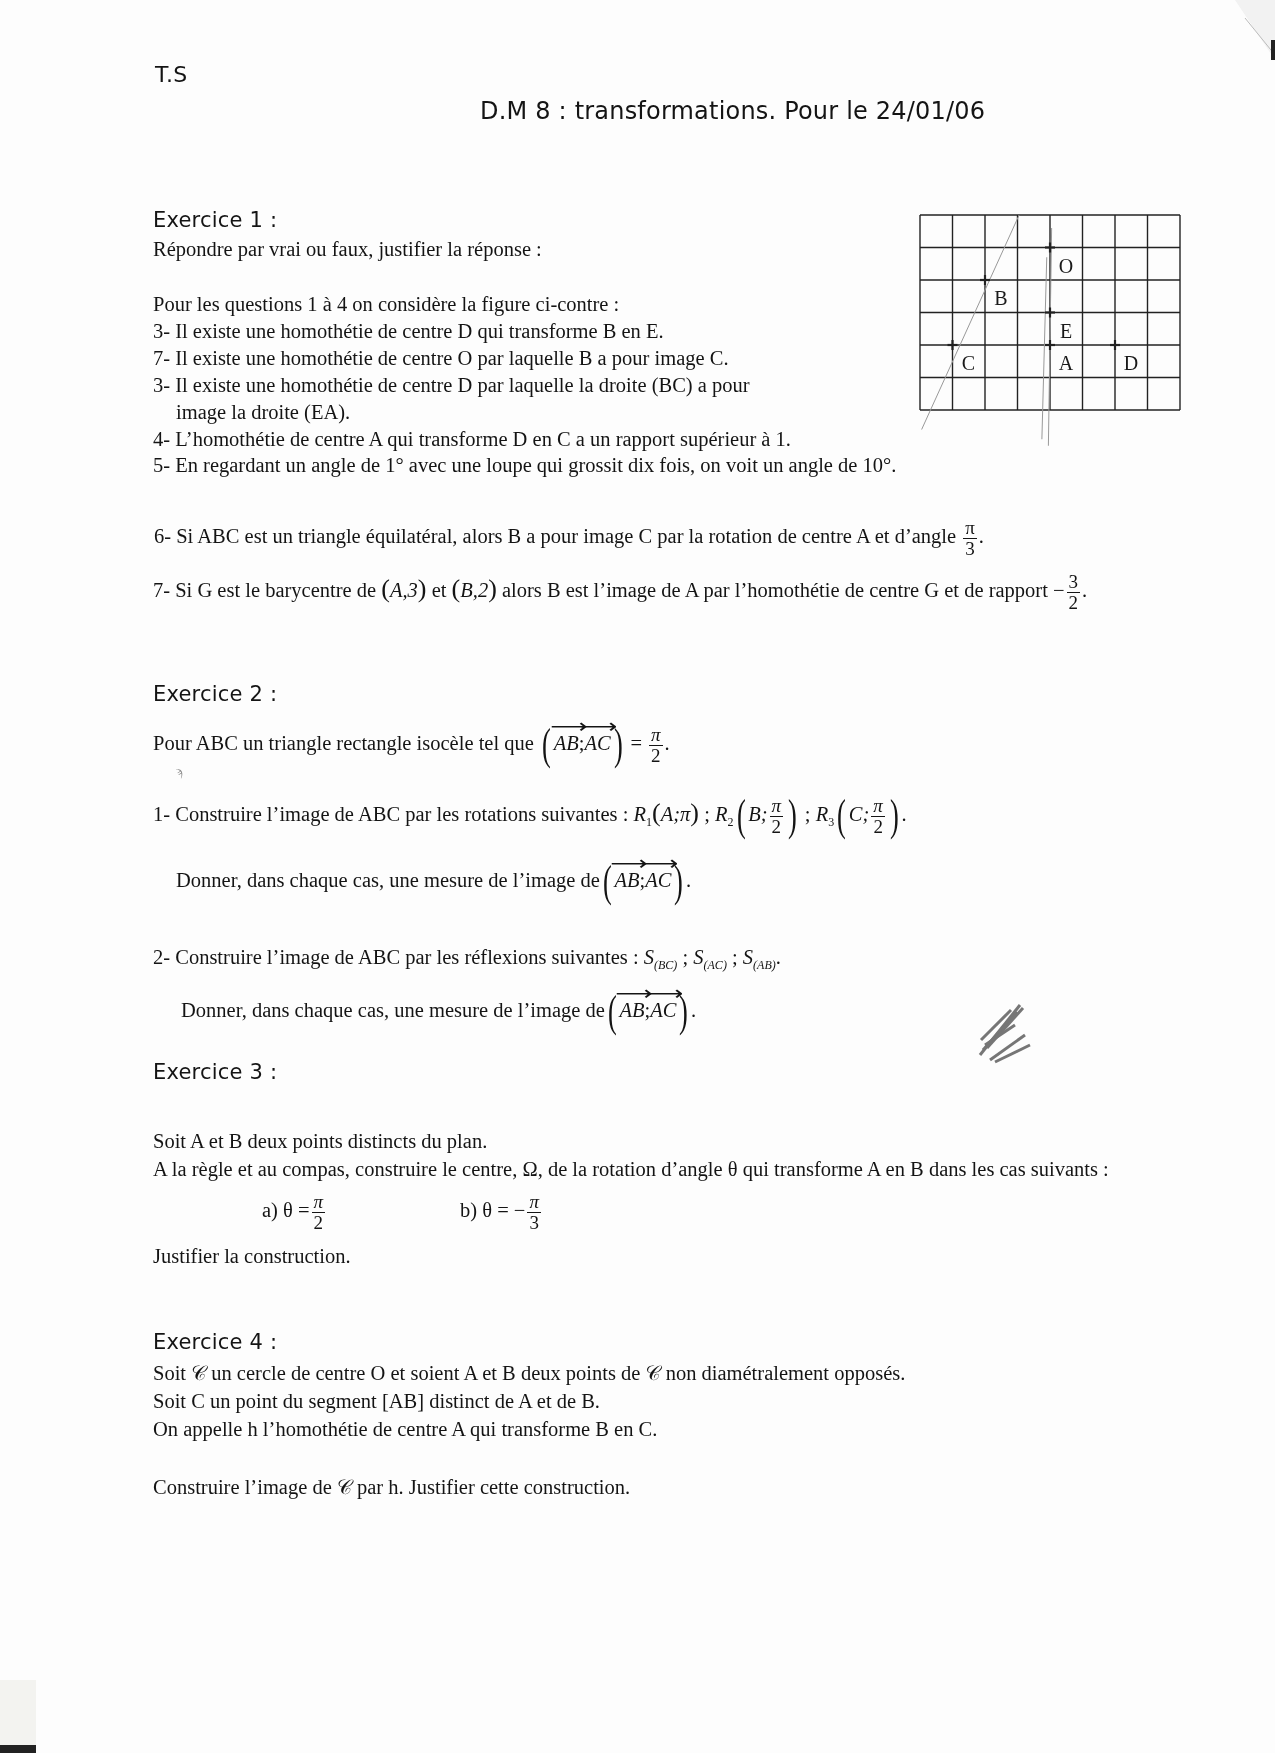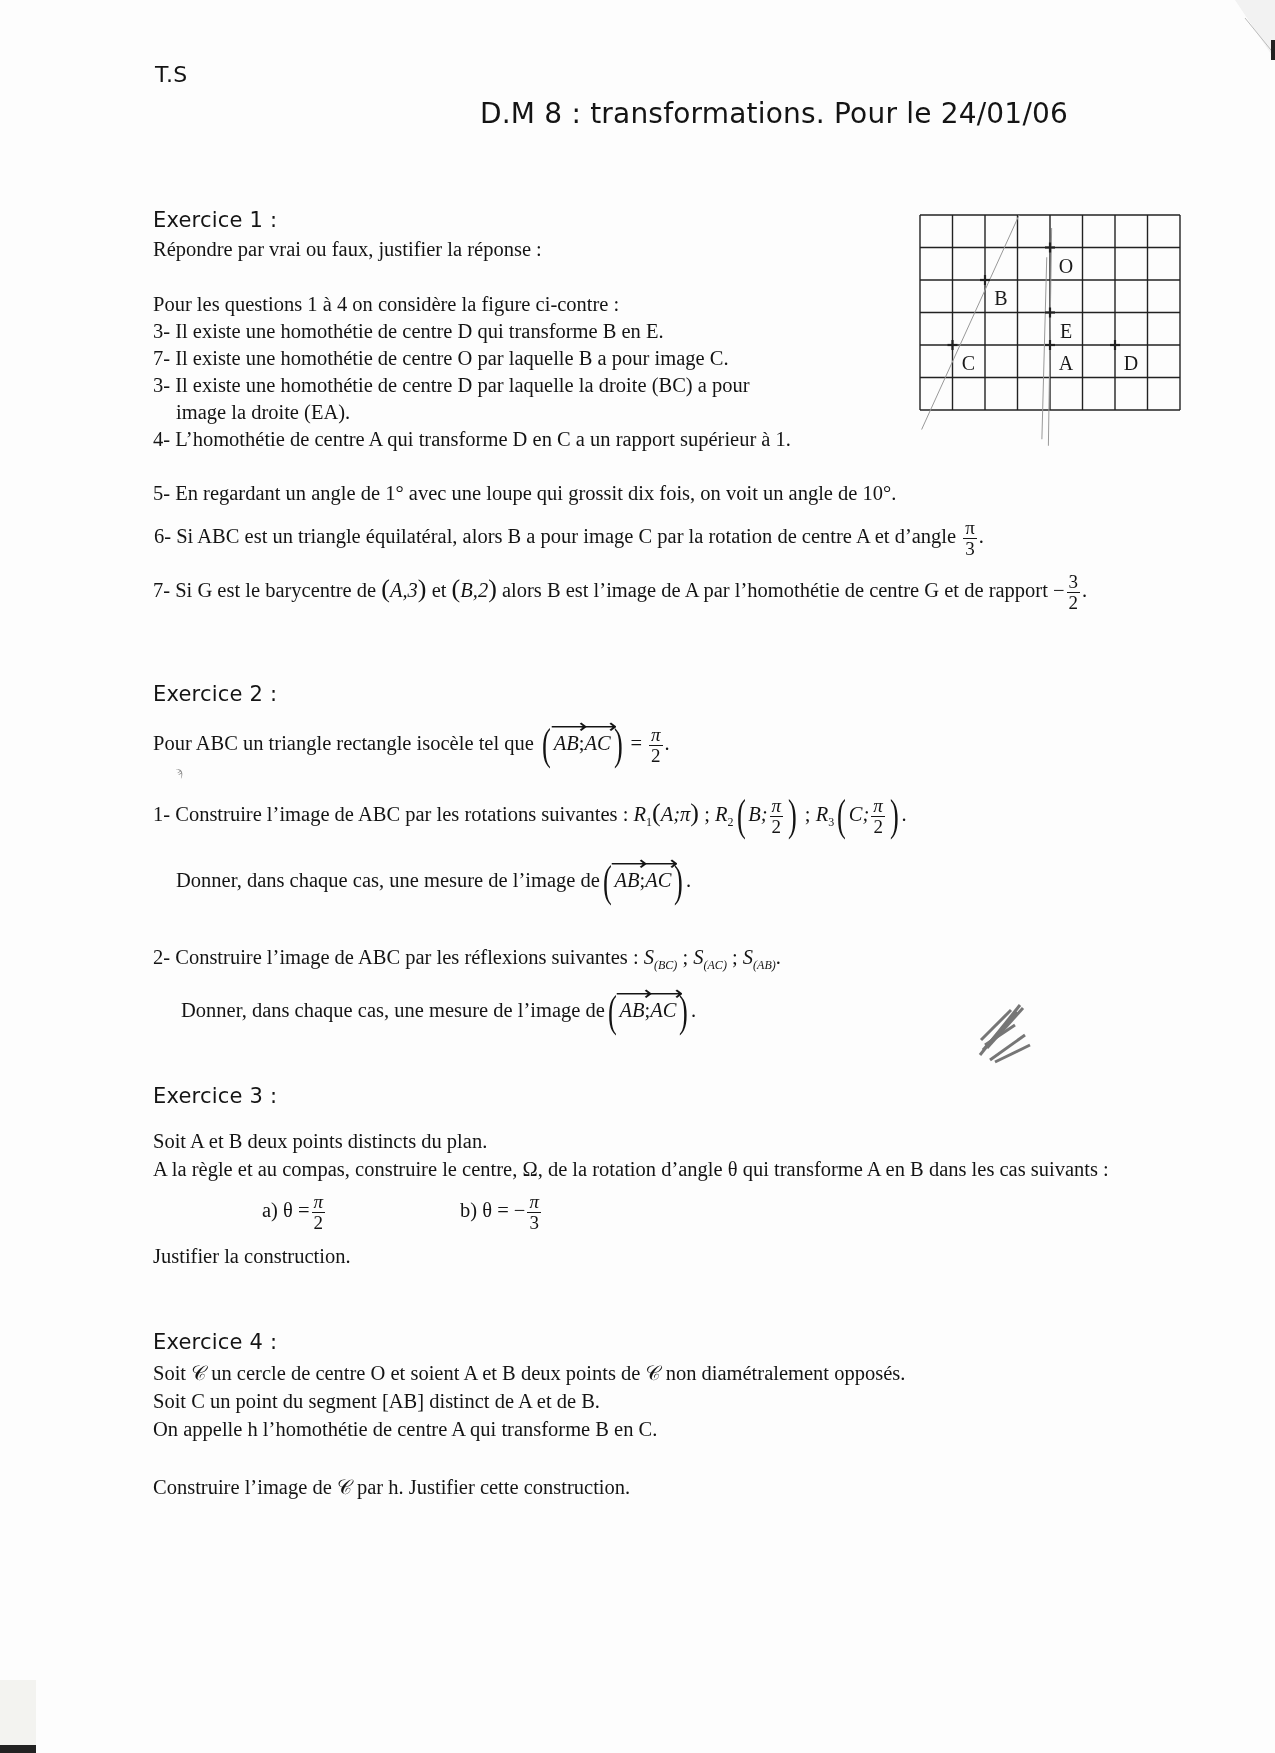--- a/index.html
+++ b/index.html
@@ -3,21 +3,21 @@
 <meta charset="utf-8">
 <style>
   html, body { margin: 0; padding: 0; }
   body {
     width: 1275px; height: 1753px; background: #fdfdfd; position: relative; overflow: hidden;
     font-family: "Liberation Serif", serif; color: #141414;
   }
   .abs { position: absolute; white-space: nowrap; }
   .hand { font-family: "DejaVu Sans", sans-serif; letter-spacing: 0.2px; }
   .class-label { left: 155px; top: 62px; font-size: 22px; }
-  .title { left: 480px; top: 97px; font-size: 28px; }
+  .title { left: 480px; top: 97px; font-size: 24px; }
   .ex-title { font-size: 21px; }
   .txt { font-size: 20.5px; line-height: 27px; }
   .it { font-style: italic; }
   .frac { display: inline-flex; flex-direction: column; align-items: center; vertical-align: middle; font-size: 19px; line-height: 20px; margin: 0 2px; }
   .frac .num { border-bottom: 1px solid #141414; padding: 0 2px; }
   .paren { font-size: 44px; font-weight: 100; vertical-align: middle; transform: scaleX(0.6); display: inline-block; line-height: 44px; }
   .vec { display: inline-block; position: relative; font-style: italic; }
   .vec::before { content: "\27F6"; position: absolute; left: 0; right: 0; top: -17px; text-align: center; font-style: normal; font-size: 20px; transform: scaleX(1.3); }
   sub { font-size: 12px; }
   .corner { position: absolute; right: 0; top: 0; width: 40px; height: 60px; }
@@ -41,21 +41,21 @@
 <div class="abs hand title">D.M 8 : transformations. Pour le 24/01/06</div>
 
 <div class="abs hand ex-title" style="left:153px; top:208px;">Exercice 1 :</div>
 <div class="abs txt" style="left:153px; top:236px;">Répondre par vrai ou faux, justifier la réponse :</div>
 <div class="abs txt" style="left:153px; top:291px;">Pour les questions 1 à  4 on considère la figure ci-contre :</div>
 <div class="abs txt" style="left:153px; top:318px;">3- Il existe une homothétie de centre D qui transforme B en E.</div>
 <div class="abs txt" style="left:153px; top:345px;">7- Il existe une homothétie de centre O par laquelle B a pour image C.</div>
 <div class="abs txt" style="left:153px; top:372px;">3- Il existe une homothétie de centre D par laquelle la droite (BC) a pour</div>
 <div class="abs txt" style="left:176px; top:399px;">image la droite (EA).</div>
 <div class="abs txt" style="left:153px; top:426px;">4- L’homothétie de centre A qui transforme D en C a un rapport supérieur à 1.</div>
-<div class="abs txt" style="left:153px; top:480px;">5- En regardant un angle de 1° avec une loupe qui grossit dix fois, on voit un angle de 10°.</div>
+<div class="abs txt" style="left:153px; top:452px;">5- En regardant un angle de 1° avec une loupe qui grossit dix fois, on voit un angle de 10°.</div>
 <div class="abs txt" style="left:154px; top:518px;">
   <span>6- Si ABC est un triangle équilatéral, alors B a pour image C par la rotation de centre A et d’angle</span>
   <span class="frac">
     <span class="num">π</span>
     <span>3</span>
   </span>.
 </div>
 <div class="abs txt" style="left:153px; top:572px;">
   <span>7- Si G est le barycentre de</span>
   <span style="font-size:26px;">(</span><span class="it">A,3</span><span style="font-size:26px;">)</span>
@@ -149,21 +149,21 @@
     <line x1="5" y1="55" x2="45" y2="5"></line>
       <line x1="8" y1="50" x2="42" y2="12"></line>
     <line x1="12" y1="48" x2="48" y2="8"></line>
       <line x1="6" y1="40" x2="36" y2="10"></line>
     <line x1="15" y1="60" x2="50" y2="35"></line>
       <line x1="20" y1="62" x2="55" y2="45"></line>
     <line x1="10" y1="45" x2="40" y2="25"></line>
   </g>
 </svg>
 
-<div class="abs hand ex-title" style="left:153px; top:1084px;">Exercice 3 :</div>
+<div class="abs hand ex-title" style="left:153px; top:1060px;">Exercice 3 :</div>
 <div class="abs txt" style="left:153px; top:1128px;">Soit A et B deux points distincts du plan.</div>
 <div class="abs txt" style="left:153px; top:1156px;">A la règle et au compas, construire le centre, Ω, de la rotation d’angle θ qui transforme A en B dans les cas suivants :</div>
 <div class="abs txt" style="left:225px; top:1192px;margin-left:37px;">
   <span>a) θ =</span><span class="frac">
       <span class="num it">π</span>
       <span>2</span>
     </span>
 </div>
 <div class="abs txt" style="left:460px; top:1192px;">
   <span>b) θ = −</span><span class="frac">

